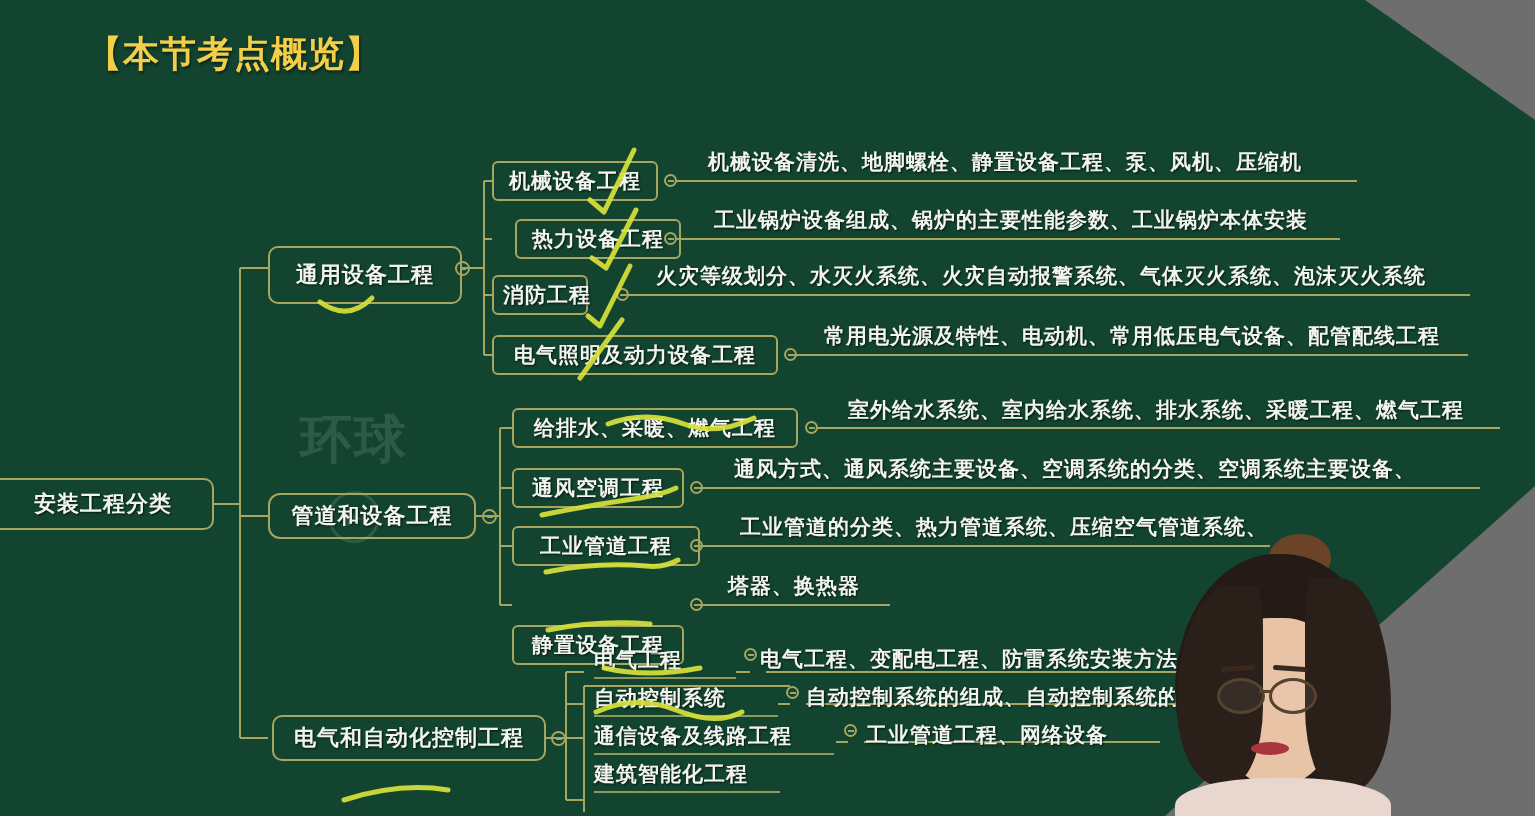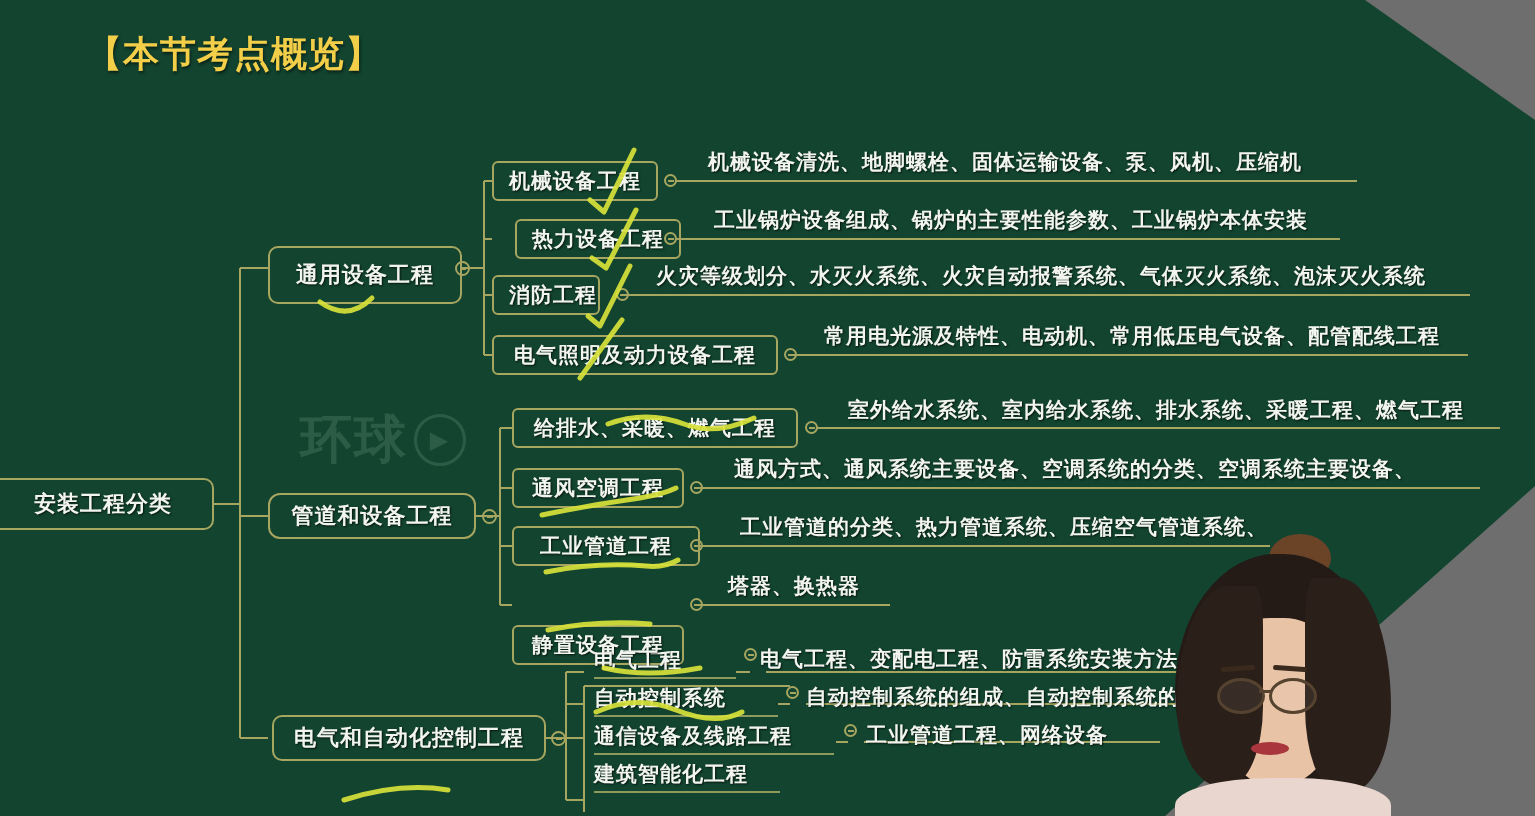--- a/index.html
+++ b/index.html
@@ -27,25 +27,25 @@
     position:absolute;left:86px;top:30px;
     font-size:36px;font-weight:bold;color:#f3cf49;
     letter-spacing:1px;
     text-shadow:1px 2px 3px rgba(0,0,0,.55);
     white-space:nowrap;
   }
 
   
   #watermark{
     position:absolute;left:300px;top:405px;
-    display:flex;align-items:center;gap:6px;
+    display:flex;align-items:center;gap:16px;
     font-size:52px;font-weight:bold;
     color:rgba(180,215,185,.17);
     letter-spacing:2px;
-    pointer-events:none;user-select:none;
+    pointer-events:none;user-select:none;flex-direction:column;
   }
   #watermark .wm-play{
     width:46px;height:46px;border-radius:50%;
     border:3px solid rgba(180,215,185,.17);
     display:inline-flex;align-items:center;justify-content:center;
     font-size:24px;
   }
 
   
   #wires{position:absolute;left:0;top:0;width:1535px;height:816px;}
@@ -217,29 +217,29 @@
 
   <div class="node branch" style="left:268px;top:246px;width:194px;height:58px;">
     <span>通用设备工程</span>
   </div>
   <div class="toggle" style="left:455px;top:261px;"></div>
 
   <div class="node" style="left:492px;top:161px;width:166px;height:40px;">
     <span>机械设备工程</span>
   </div>
   <div class="toggle small" style="left:664px;top:174px;"></div>
-  <div class="leaf" style="left:708px;top:148px;">机械设备清洗、地脚螺栓、固体运输设备、泵、风机、压缩机</div>
+  <div class="leaf" style="left:708px;top:148px;">机械设备清洗、地脚螺栓、静置设备工程、泵、风机、压缩机</div>
 
   <div class="node" style="left:492px;top:219px;width:166px;height:40px;margin-left:23px;">
     <span>热力设备工程</span>
   </div>
   <div class="toggle small" style="left:664px;top:232px;"></div>
   <div class="leaf" style="left:714px;top:206px;">工业锅炉设备组成、锅炉的主要性能参数、工业锅炉本体安装</div>
 
-  <div class="node" style="left:492px;top:275px;width:108px;height:40px;padding-left:14px;">
+  <div class="node" style="left:492px;top:275px;width:96px;height:40px;padding-left:14px;">
     <span>消防工程</span>
   </div>
   <div class="toggle small" style="left:616px;top:288px;"></div>
   <div class="leaf" style="left:656px;top:262px;">火灾等级划分、水灭火系统、火灾自动报警系统、气体灭火系统、泡沫灭火系统</div>
 
   <div class="node" style="left:492px;top:335px;width:286px;height:40px;">
     <span>电气照明及动力设备工程</span>
   </div>
   <div class="toggle small" style="left:784px;top:348px;"></div>
   <div class="leaf" style="left:824px;top:322px;">常用电光源及特性、电动机、常用低压电气设备、配管配线工程</div>

